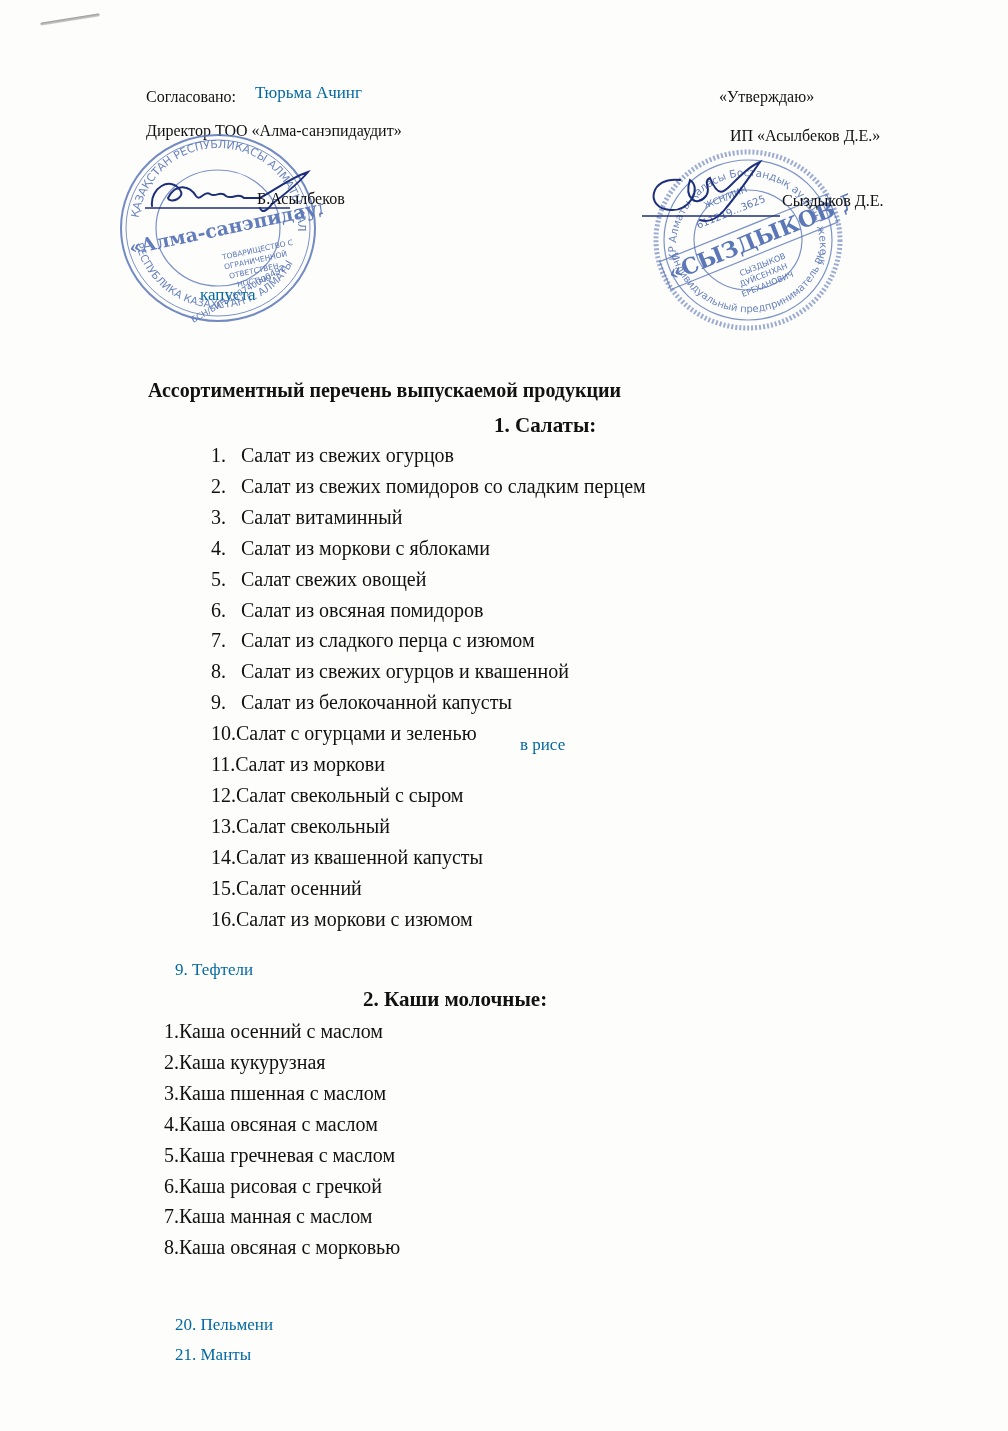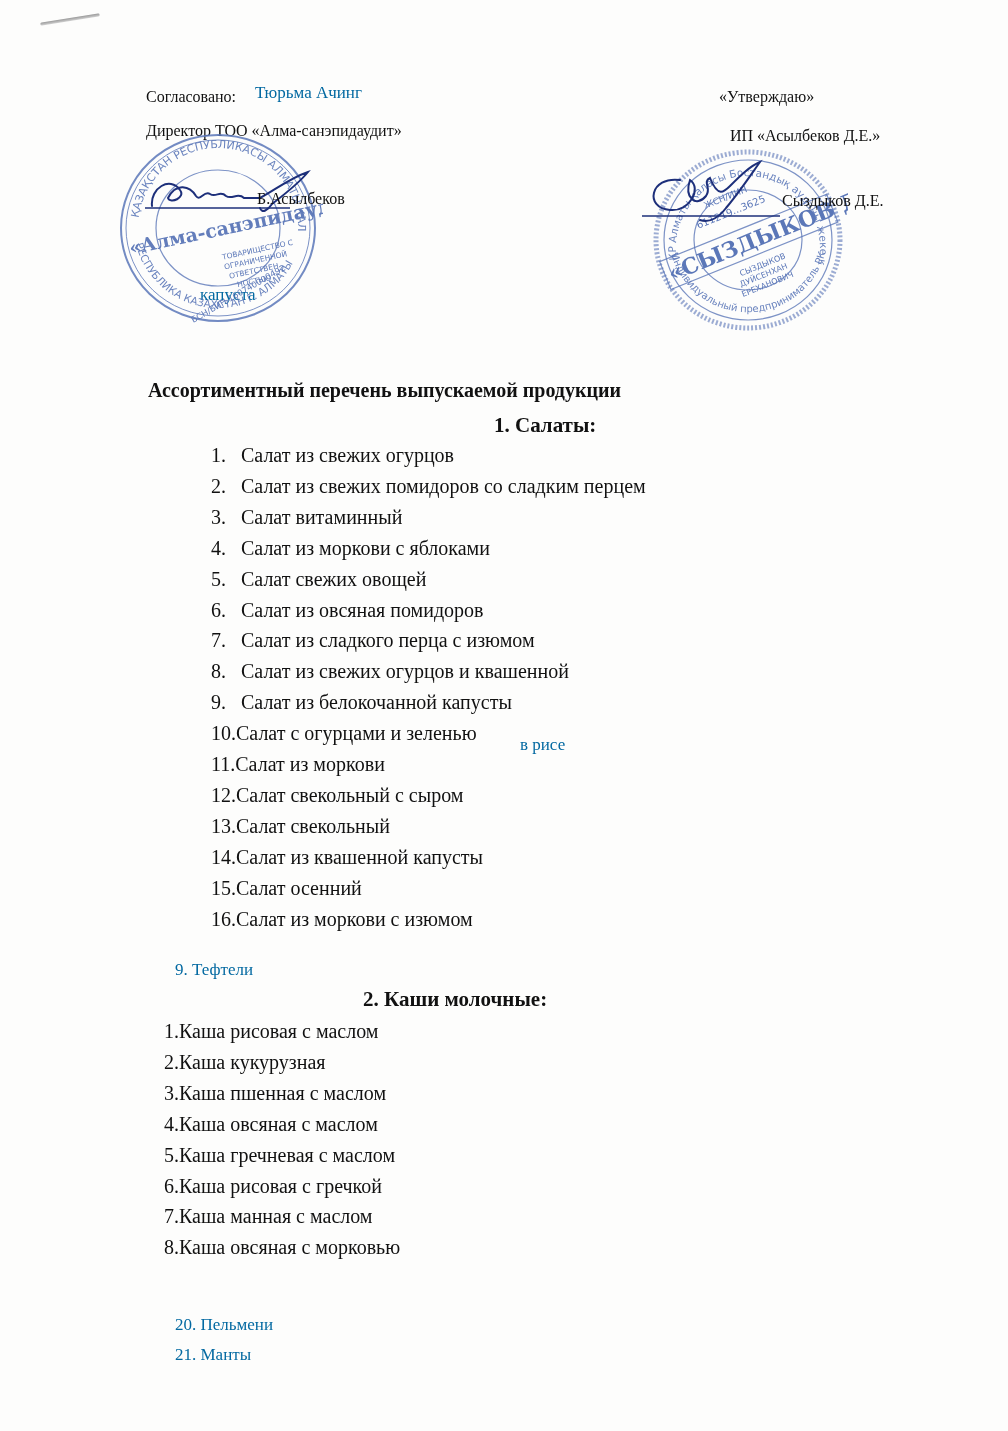--- a/index.html
+++ b/index.html
@@ -132,21 +132,21 @@
     <li><span class="num">12.</span><span>Салат  свекольный  с  сыром</span></li>
     <li><span class="num">13.</span><span>Салат  свекольный</span></li>
     <li><span class="num">14.</span><span>Салат из квашенной  капусты</span></li>
     <li><span class="num">15.</span><span>Салат  осенний</span></li>
     <li><span class="num">16.</span><span>Салат из  моркови  с  изюмом</span></li>
   </ul>
 
   <div class="sec-title" style="left:323px;top:987px;margin-left:40px;">2. Каши  молочные:</div>
 
   <ul class="list" style="left:164px;top:1016px;">
-    <li><span class="num">1.</span><span>Каша рисовая с маслом</span></li>
+    <li><span class="num">1.</span><span>Каша осенний с маслом</span></li>
     <li><span class="num">2.</span><span>Каша  кукурузная</span></li>
     <li><span class="num">3.</span><span>Каша пшенная с маслом</span></li>
     <li><span class="num">4.</span><span>Каша овсяная  с маслом</span></li>
     <li><span class="num">5.</span><span>Каша гречневая с маслом</span></li>
     <li><span class="num">6.</span><span>Каша рисовая с гречкой</span></li>
     <li><span class="num">7.</span><span>Каша  манная с маслом</span></li>
     <li><span class="num">8.</span><span>Каша овсяная с  морковью</span></li>
   </ul>
 
 </div>

